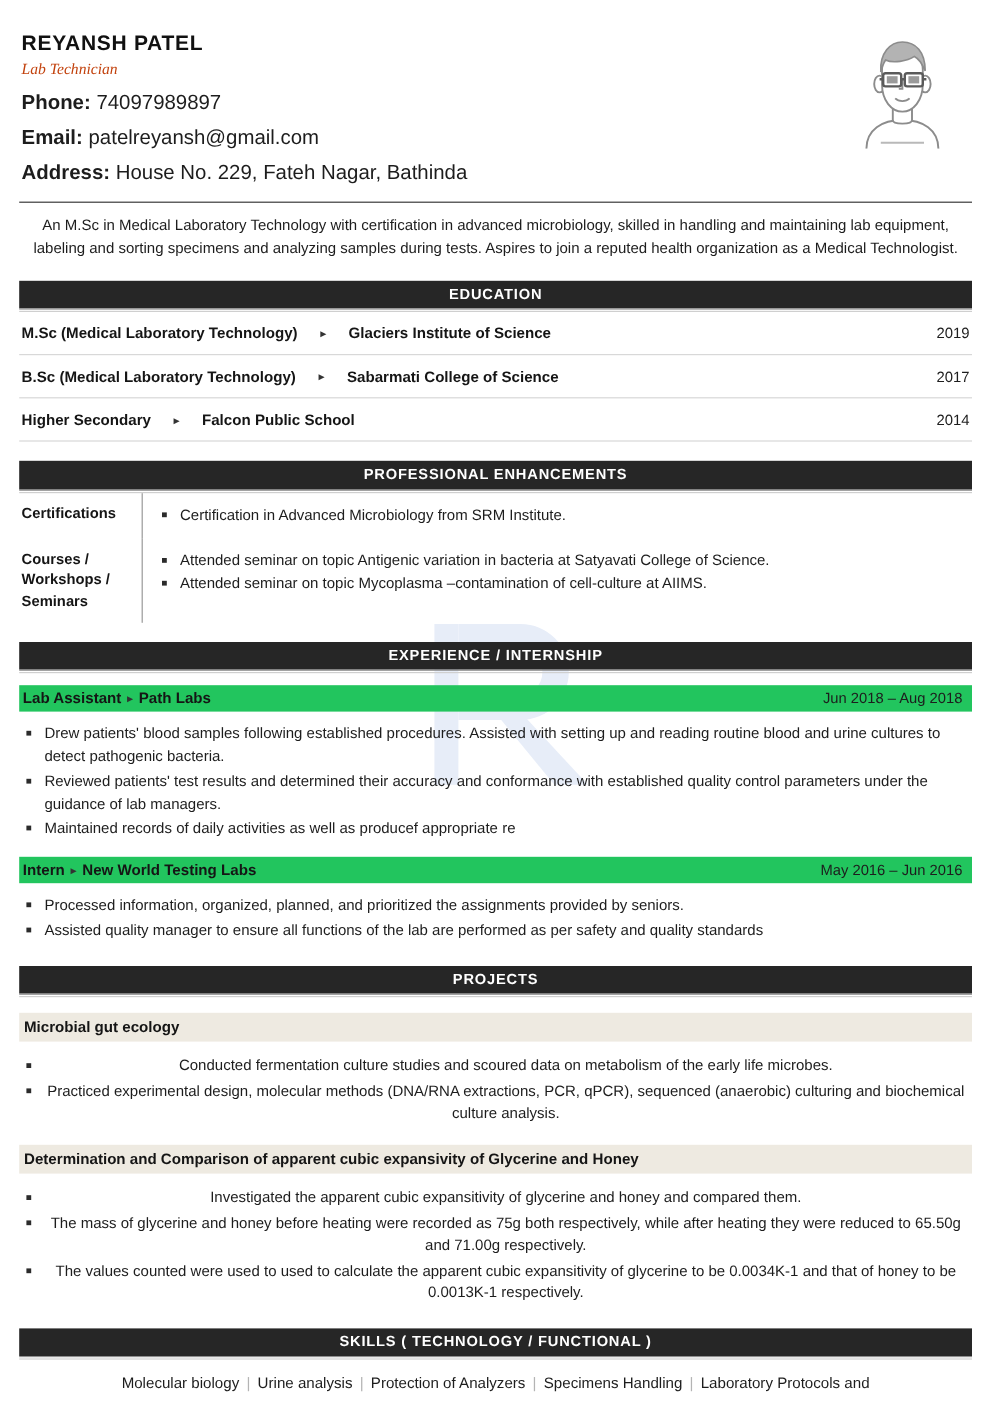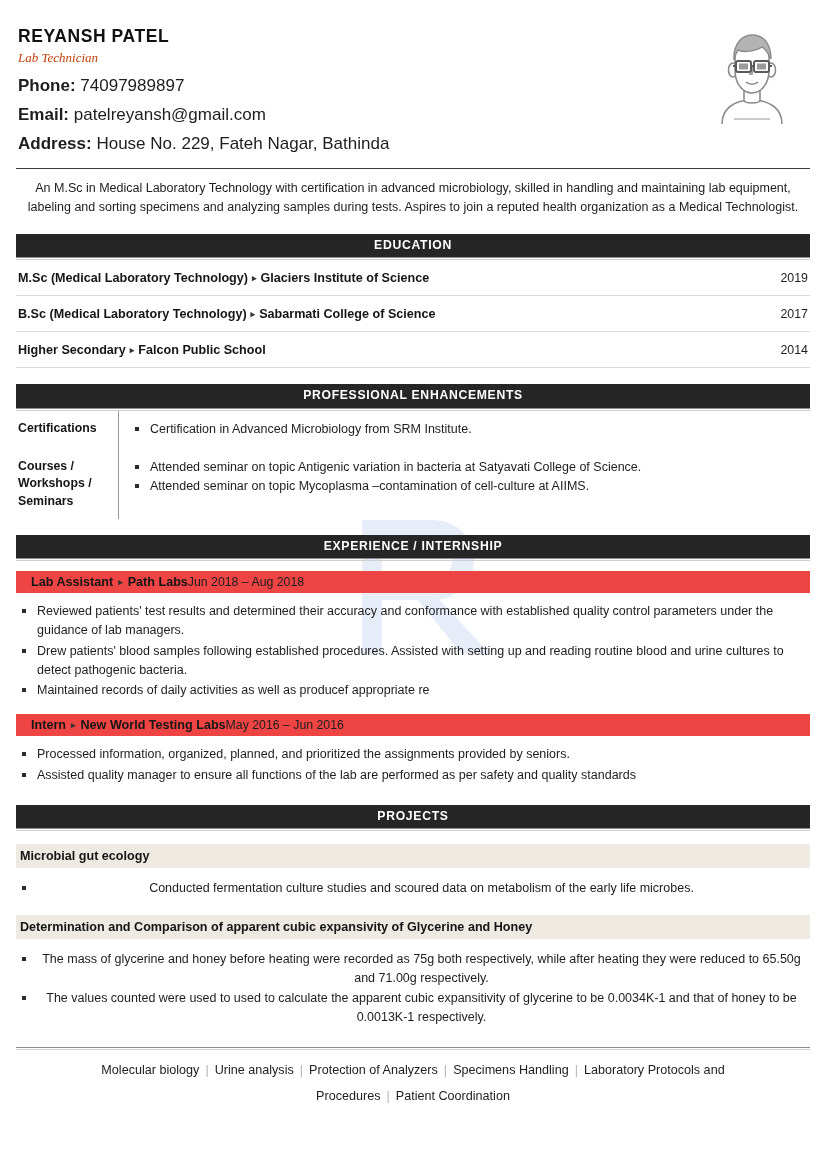--- a/index.html
+++ b/index.html
@@ -113,21 +113,21 @@
     display: flex;
     justify-content: space-between;
     align-items: baseline;
     font-size: 12.6px;
     font-weight: bold;
     color: #151515;
     padding: 11px 2px 10px 2px;
     border-bottom: 1px solid #d8d8d8;
   }
   .edu-row:last-child { border-bottom: 1px solid #d8d8d8; }
-  .edu-left { display: flex; align-items: baseline; gap: 4px; }
+  .edu-left { display: flex; align-items: baseline; gap: 19px; }
   .tri { font-size: 9px; color: #333; position: relative; top: -1px; }
   .edu-year { font-weight: normal; font-size: 12.4px; color: #1d1d1d; text-align: center; }
 
   
   .lt-row { display: flex; align-items: stretch; }
   .lt-label {
     flex: 0 0 102px;
     font-size: 12.3px;
     font-weight: bold;
     color: #151515;
@@ -155,24 +155,25 @@
     position: absolute;
     left: 2px;
     top: 7px;
     width: 4px;
     height: 4px;
     background: #2b2b2b;
   }
 
   
   .job-head {
-    background: #ef4444;
+    background: #22c55e;
     display: flex;
+    justify-content: space-between;
     align-items: baseline;
-    padding: 4px 8px 4px 15px;
+    padding: 4px 8px 4px 3px;
     margin-top: 10px;
   }
   .job-title {
     font-size: 12.6px;
     font-weight: bold;
     color: #151515;
     display: flex;
     align-items: baseline;
     gap: 5px;
   }
@@ -339,22 +340,22 @@
       <div class="job-head">
         <div class="job-title">
           <span>Lab Assistant</span>
           <span class="tri">▸</span>
           <span>Path Labs</span>
         </div>
         <div class="job-date">Jun 2018 – Aug 2018</div>
       </div>
       <div class="job-bullets">
         <ul class="blist">
+          <li>Drew patients' blood samples following established procedures. Assisted with setting up and reading routine blood and urine cultures to detect pathogenic bacteria.</li>
           <li>Reviewed patients' test results and determined their accuracy and conformance with established quality control parameters under the guidance of lab managers.</li>
-          <li>Drew patients' blood samples following established procedures. Assisted with setting up and reading routine blood and urine cultures to detect pathogenic bacteria.</li>
           <li>Maintained records of daily activities as well as producef appropriate re</li>
         </ul>
       </div>
 
       <div class="job-head">
         <div class="job-title">
           <span>Intern</span>
           <span class="tri">▸</span>
           <span>New World Testing Labs</span>
         </div>
@@ -369,33 +370,36 @@
     </div>
 
     <div class="sec-block">
       <div class="sec-bar">PROJECTS</div>
       <div class="sec-rule"></div>
 
       <div class="proj-head">Microbial gut ecology</div>
       <div class="proj-bullets">
         <ul class="blist">
           <li>Conducted fermentation culture studies and scoured data on metabolism of the early life microbes.</li>
+          <li>Practiced experimental design, molecular methods (DNA/RNA extractions, PCR, qPCR), sequenced (anaerobic) culturing and biochemical culture analysis.</li>
         </ul>
       </div>
 
       <div class="proj-head">Determination and Comparison of apparent cubic expansivity of Glycerine and Honey</div>
       <div class="proj-bullets">
         <ul class="blist">
+          <li>Investigated the apparent cubic expansitivity of glycerine and honey and compared them.</li>
           <li>The mass of glycerine and honey before heating were recorded as 75g both respectively, while after heating they were reduced to 65.50g and 71.00g respectively.</li>
           <li>The values counted were used to used to calculate the apparent cubic expansitivity of glycerine to be 0.0034K-1 and that of honey to be 0.0013K-1 respectively.</li>
         </ul>
       </div>
     </div>
 
     <div class="sec-block">
+      <div class="sec-bar">SKILLS ( TECHNOLOGY / FUNCTIONAL )</div>
       <div class="sec-rule"></div>
 
       <div class="skills">
         <span>Molecular biology</span><span class="sep">|</span><span>Urine analysis</span><span class="sep">|</span><span>Protection of Analyzers</span><span class="sep">|</span><span>Specimens Handling</span><span class="sep">|</span><span>Laboratory Protocols and Procedures</span><span class="sep">|</span><span>Patient Coordination</span>
       </div>
     </div>
 
   </div>
 </div>
 

